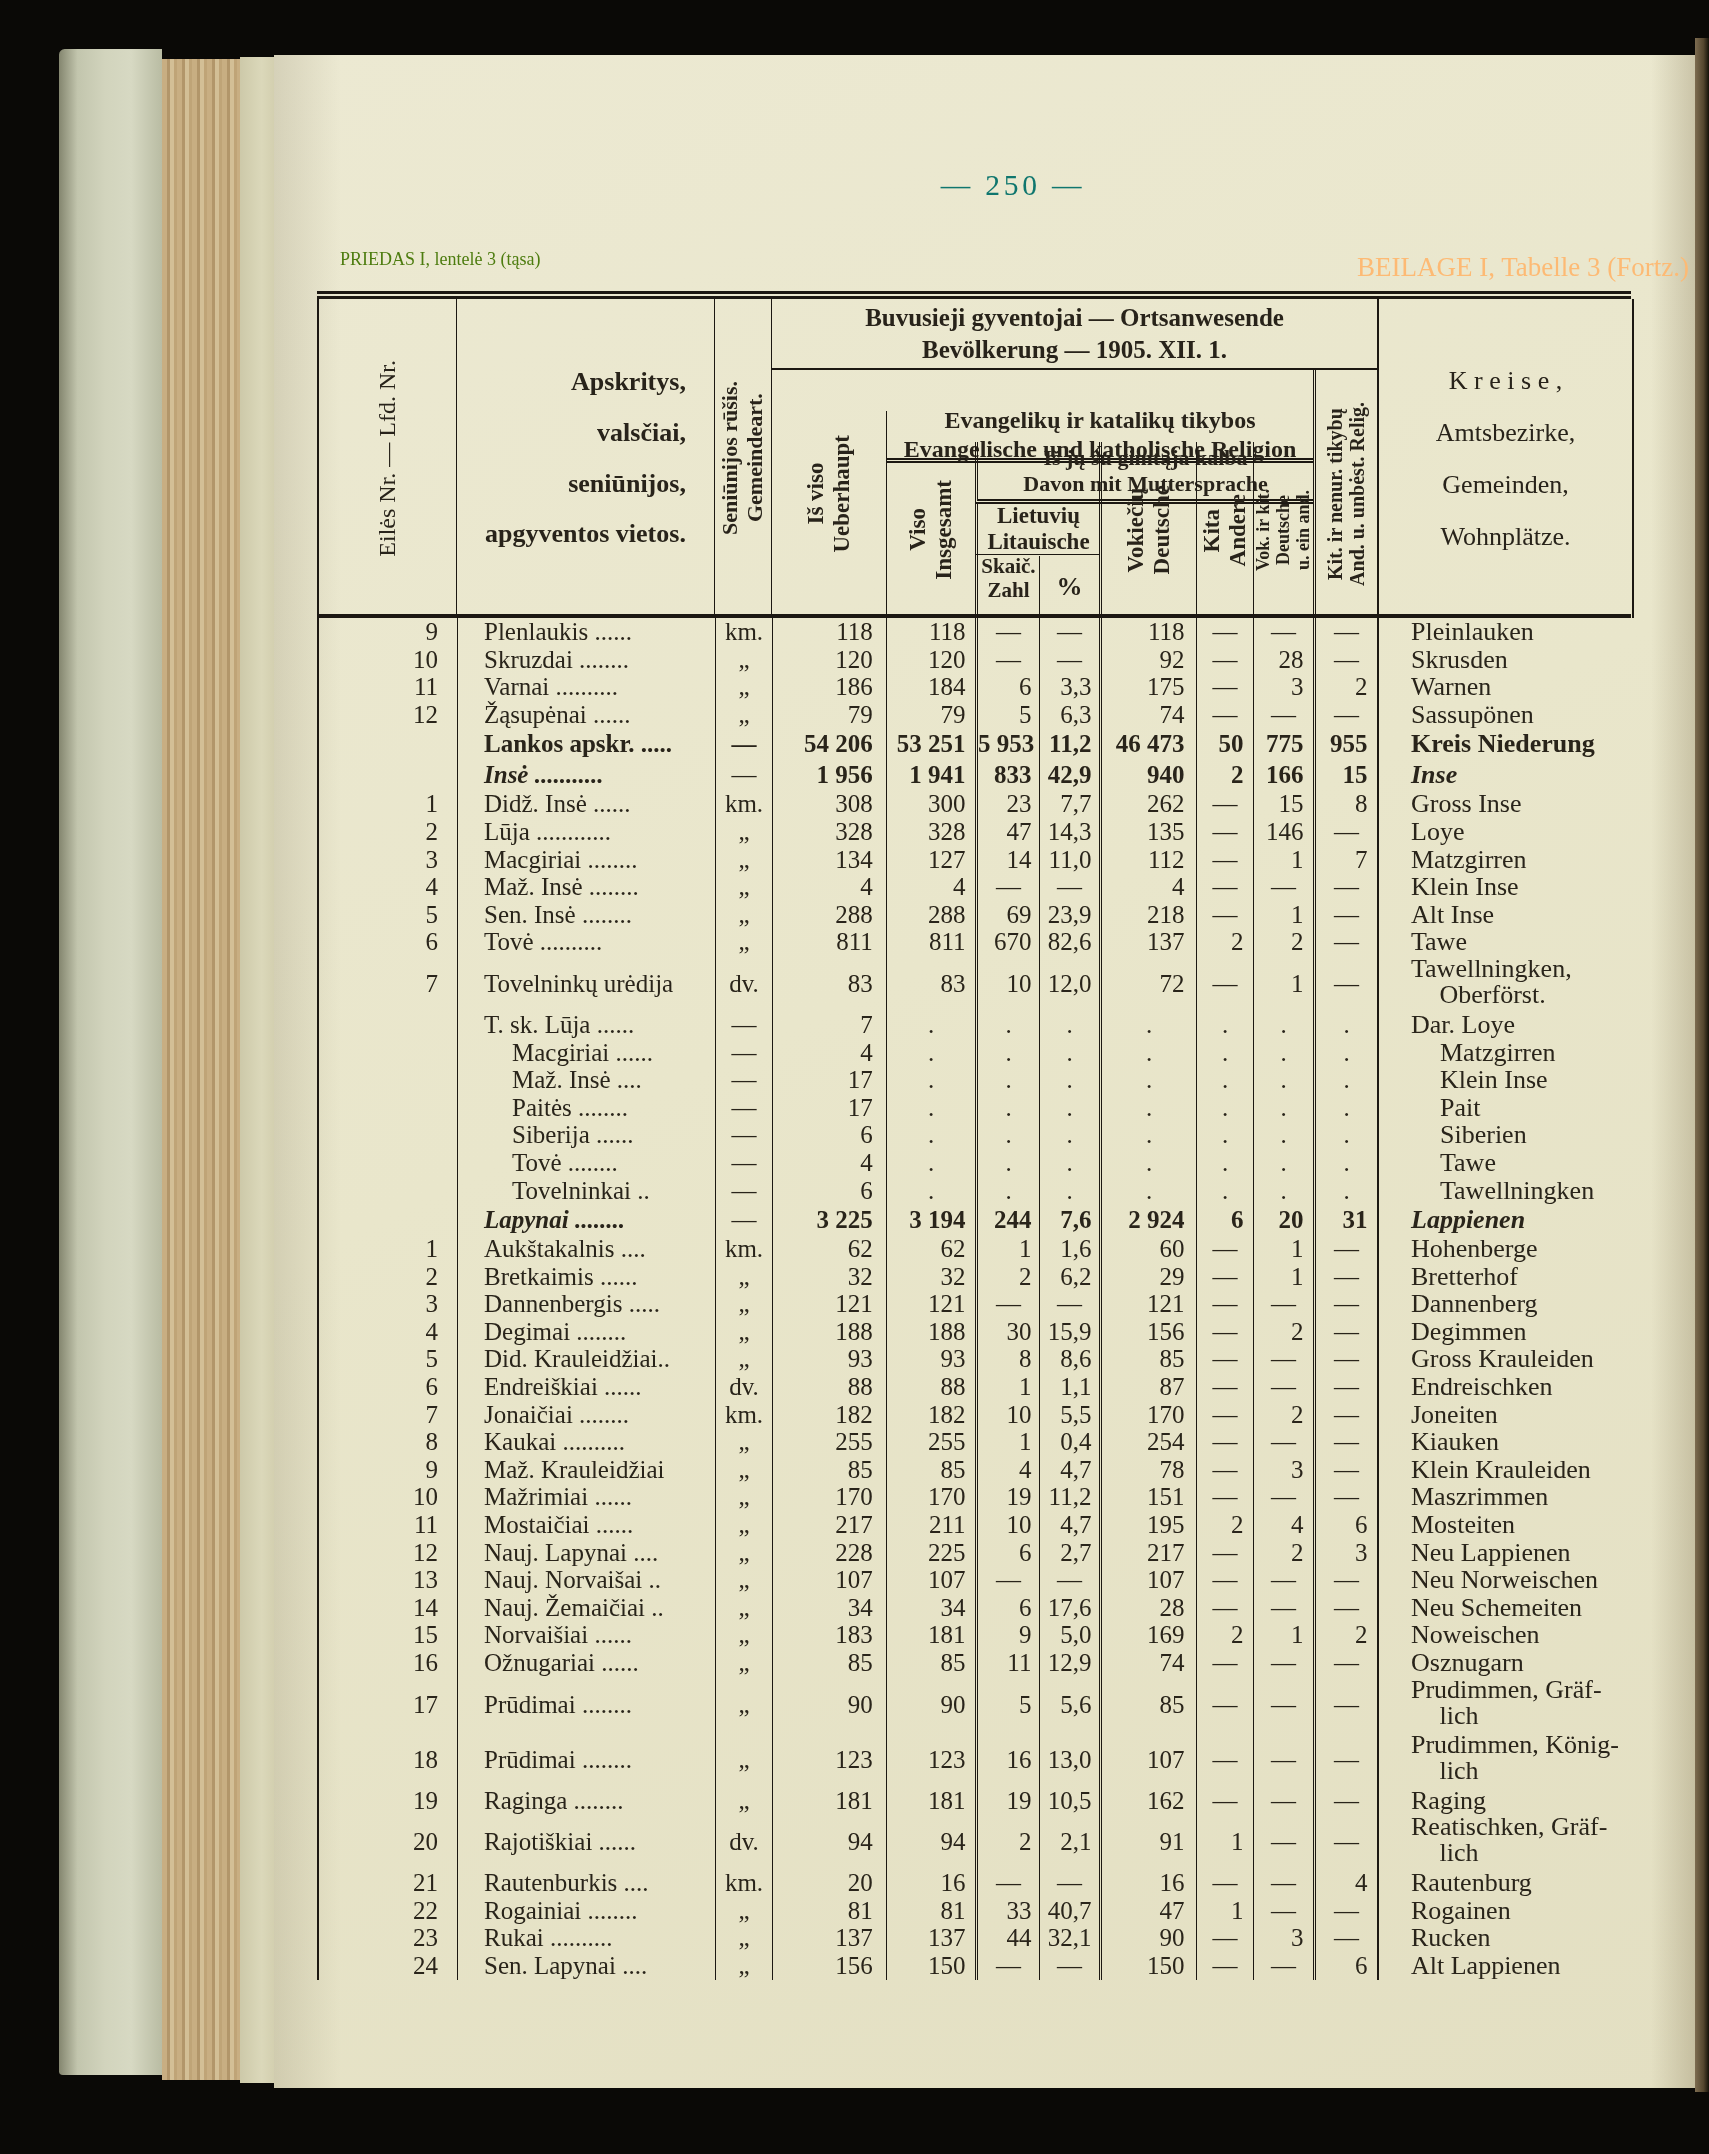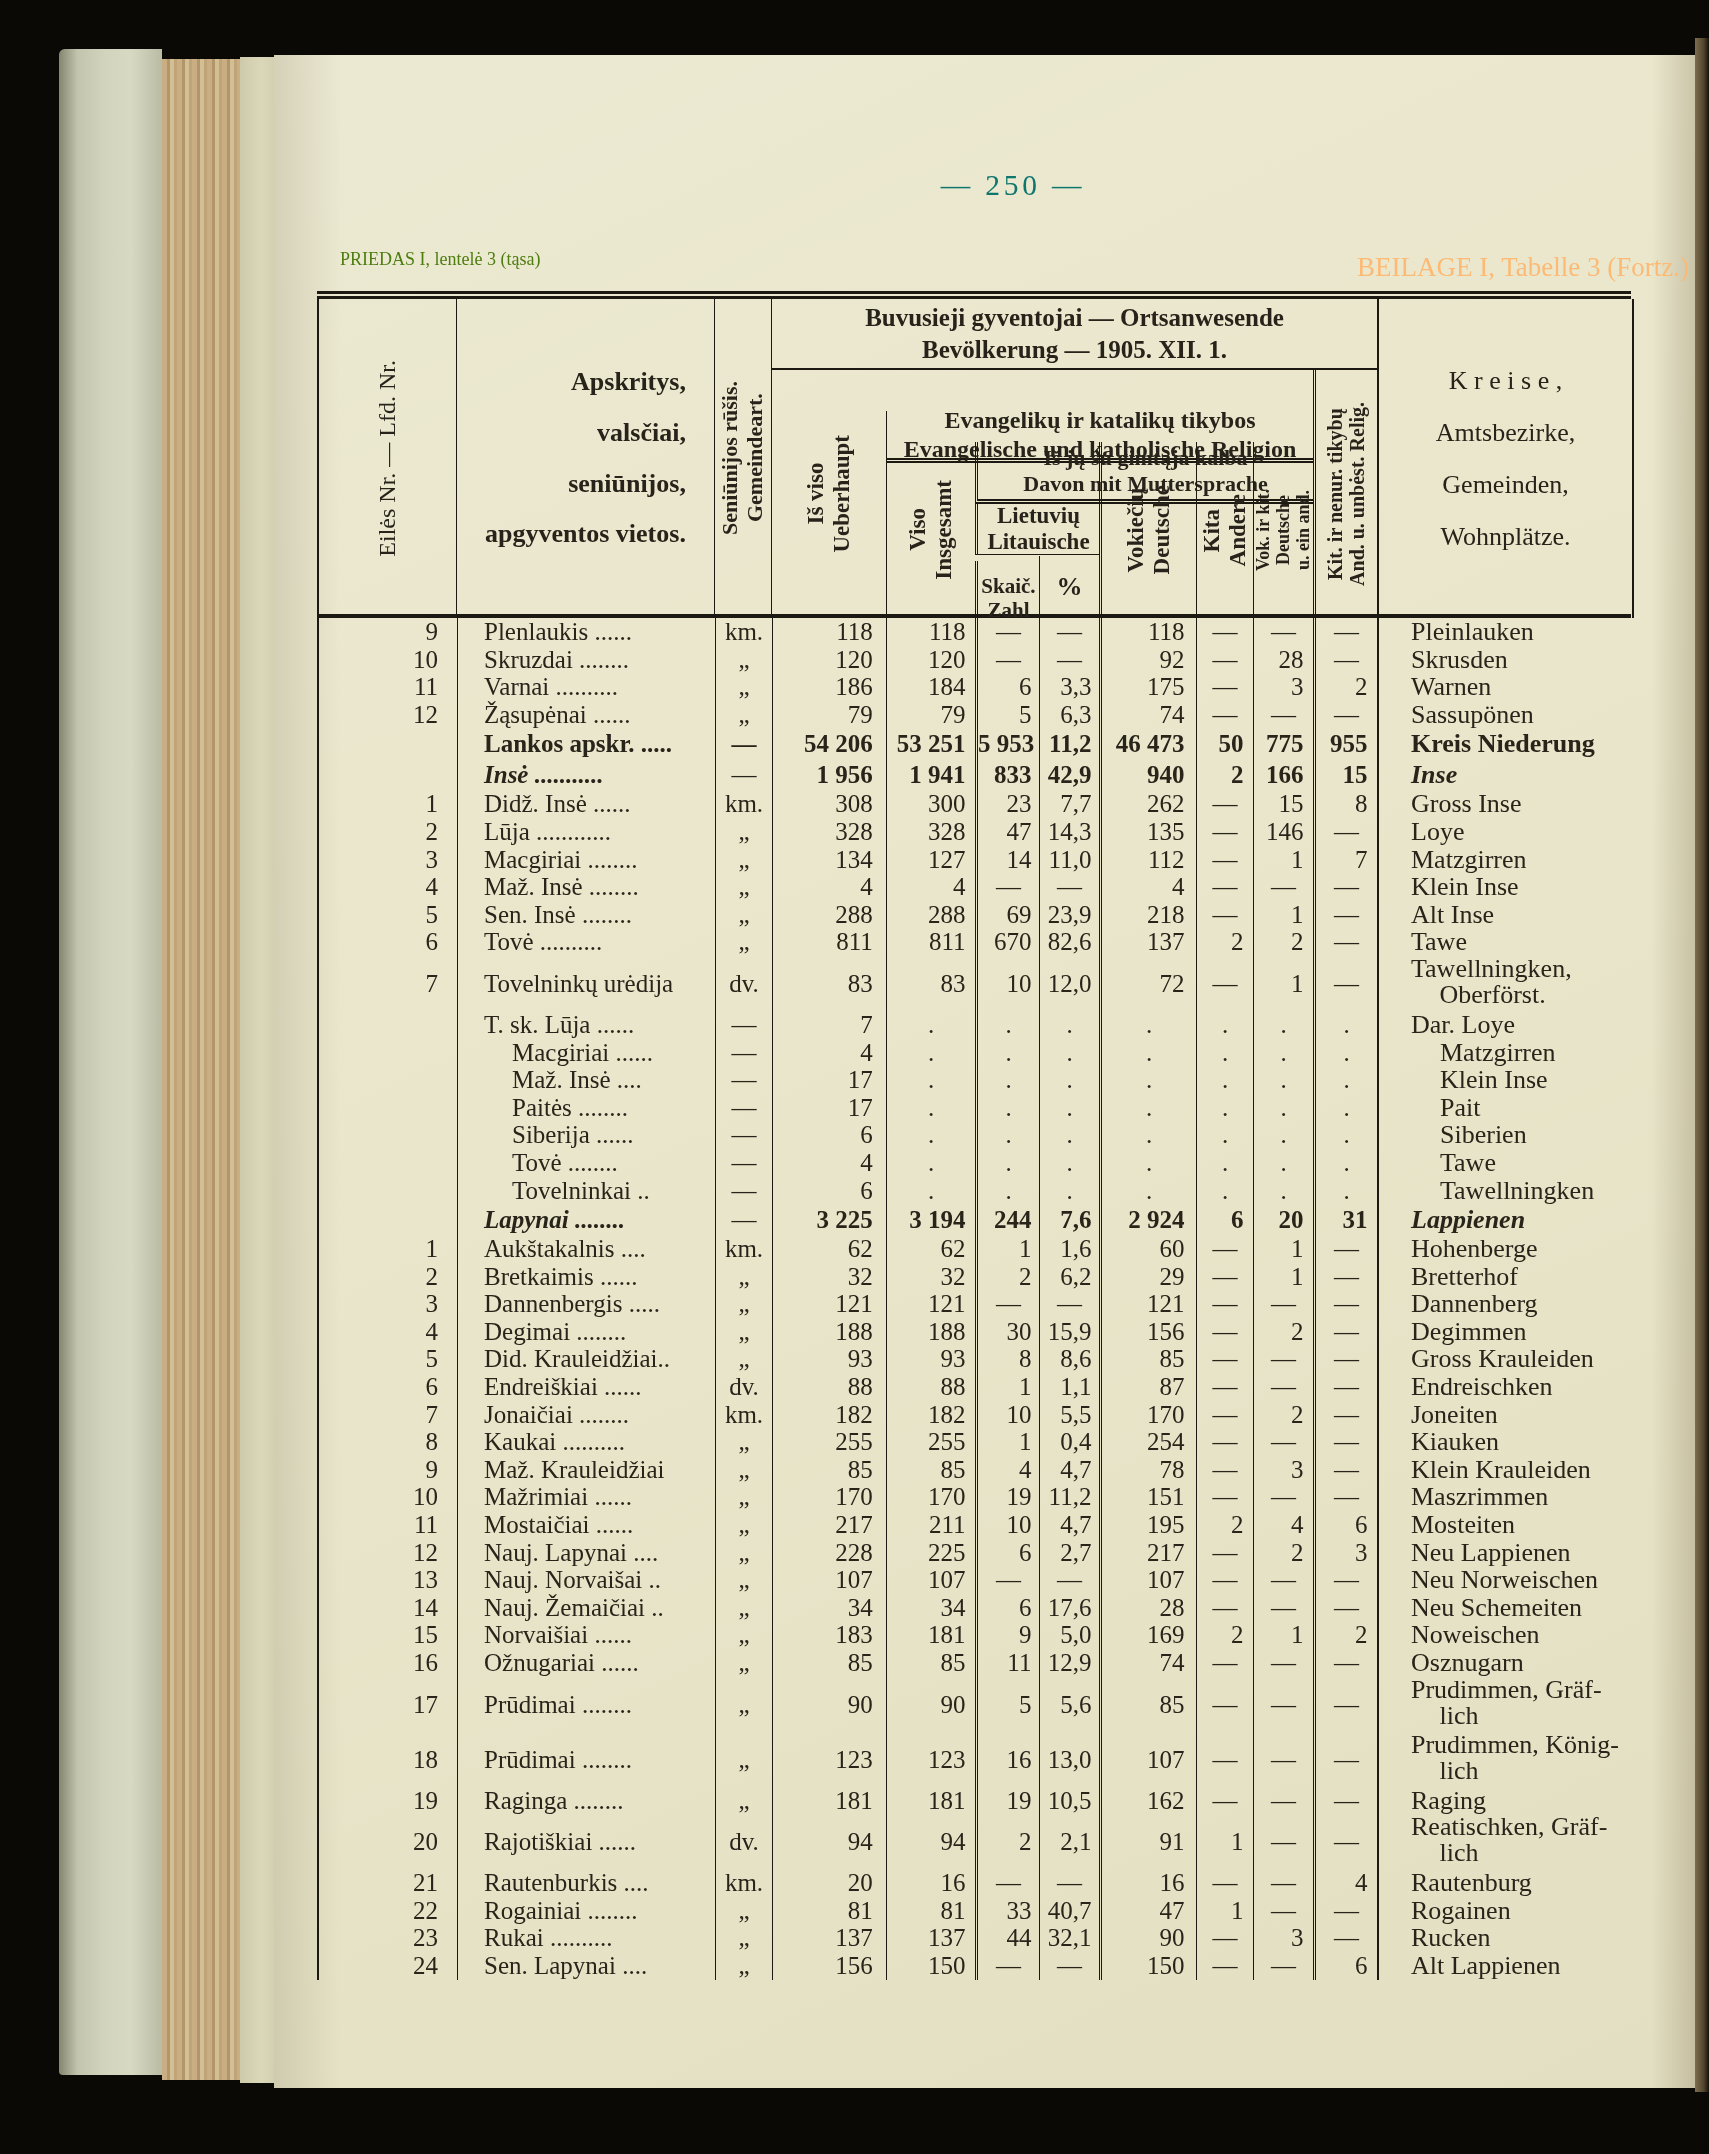--- a/index.html
+++ b/index.html
@@ -45,21 +45,21 @@
   .h-pop{left:453px;top:0;width:605px;height:71px;border-bottom:2.9px solid var(--ln);
     font-size:25px;line-height:1.25;font-weight:bold;}
   .h-total{left:453px;top:71px;width:114px;height:247px;font-size:23px;font-weight:bold;}
   .h-rel{left:567px;top:71px;width:427px;height:52px;border-left:1.9px solid var(--ln);
     border-bottom:5.7px double var(--ln);font-size:24px;line-height:1.2;font-weight:bold;margin-top:41px;}
   .h-viso{left:567px;top:143px;width:89px;height:176px;border-left:1.9px solid var(--ln);font-size:23px;font-weight:bold;}
   .h-mt{left:656px;top:143px;width:338px;height:62px;border-left:3.8px double var(--ln);
     border-bottom:5.7px double var(--ln);font-size:22px;line-height:1.18;font-weight:bold;}
   .h-lit{left:656px;top:204px;width:124px;height:52px;border-left:3.8px double var(--ln);
     border-bottom:1.9px solid var(--ln);font-size:23px;line-height:1.1;font-weight:bold;}
-  .h-skaic{left:656px;top:262px;width:64px;height:74px;border-left:3.8px double var(--ln);
+  .h-skaic{left:656px;top:242px;width:64px;height:74px;border-left:3.8px double var(--ln);
     font-size:21px;line-height:1.15;font-weight:bold;}
   .h-pct{left:720px;top:257px;width:60px;height:62px;border-left:1.9px solid var(--ln);font-size:26px;font-weight:bold;}
   .h-de{left:780px;top:143px;width:97px;height:176px;border-left:3.8px double var(--ln);font-size:23px;font-weight:bold;}
   .h-kita{left:877px;top:143px;width:57px;height:176px;border-left:1.9px solid var(--ln);font-size:23px;font-weight:bold;}
   .h-vk{left:934px;top:143px;width:60px;height:176px;border-left:1.9px solid var(--ln);font-size:18px;font-weight:bold;}
   .h-kt{left:994px;top:71px;width:64px;height:247px;border-left:3.8px double var(--ln);font-size:20px;font-weight:bold;}
   .h-kreise{left:1058px;top:0;width:257px;height:319px;border-left:2.9px solid var(--ln);
     border-right:2.9px solid var(--ln);font-size:26px;line-height:2.0;}
   
   .tbody{border-left:2.9px solid var(--ln);}

